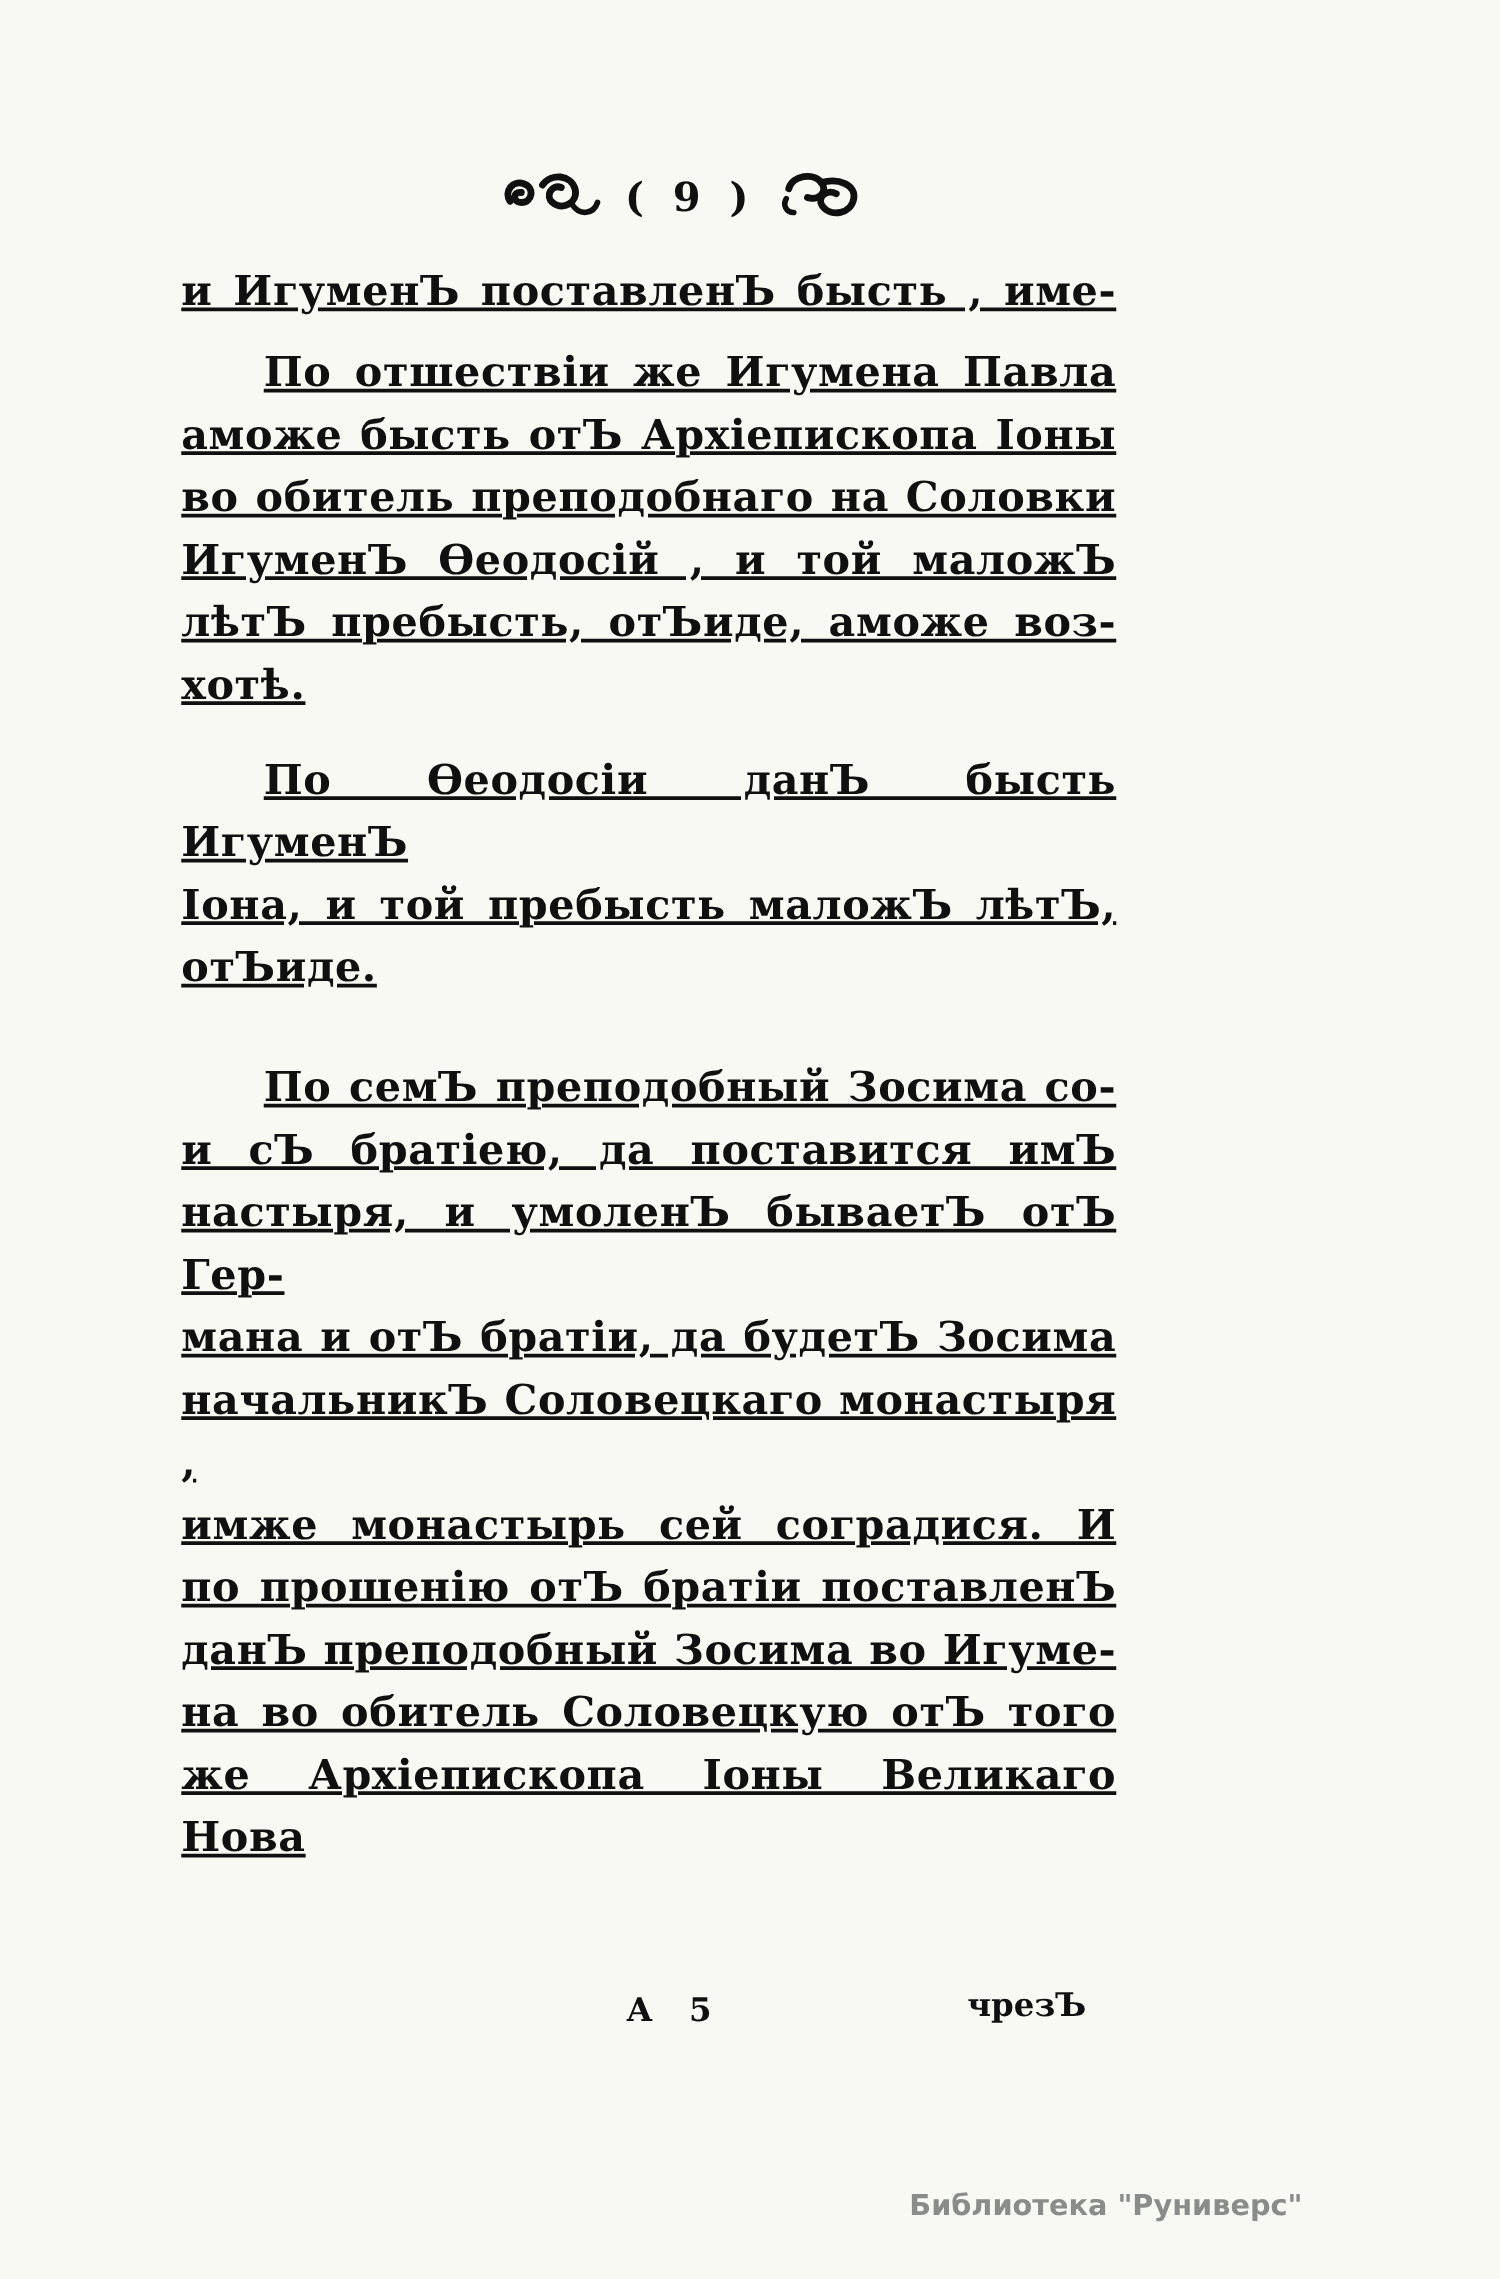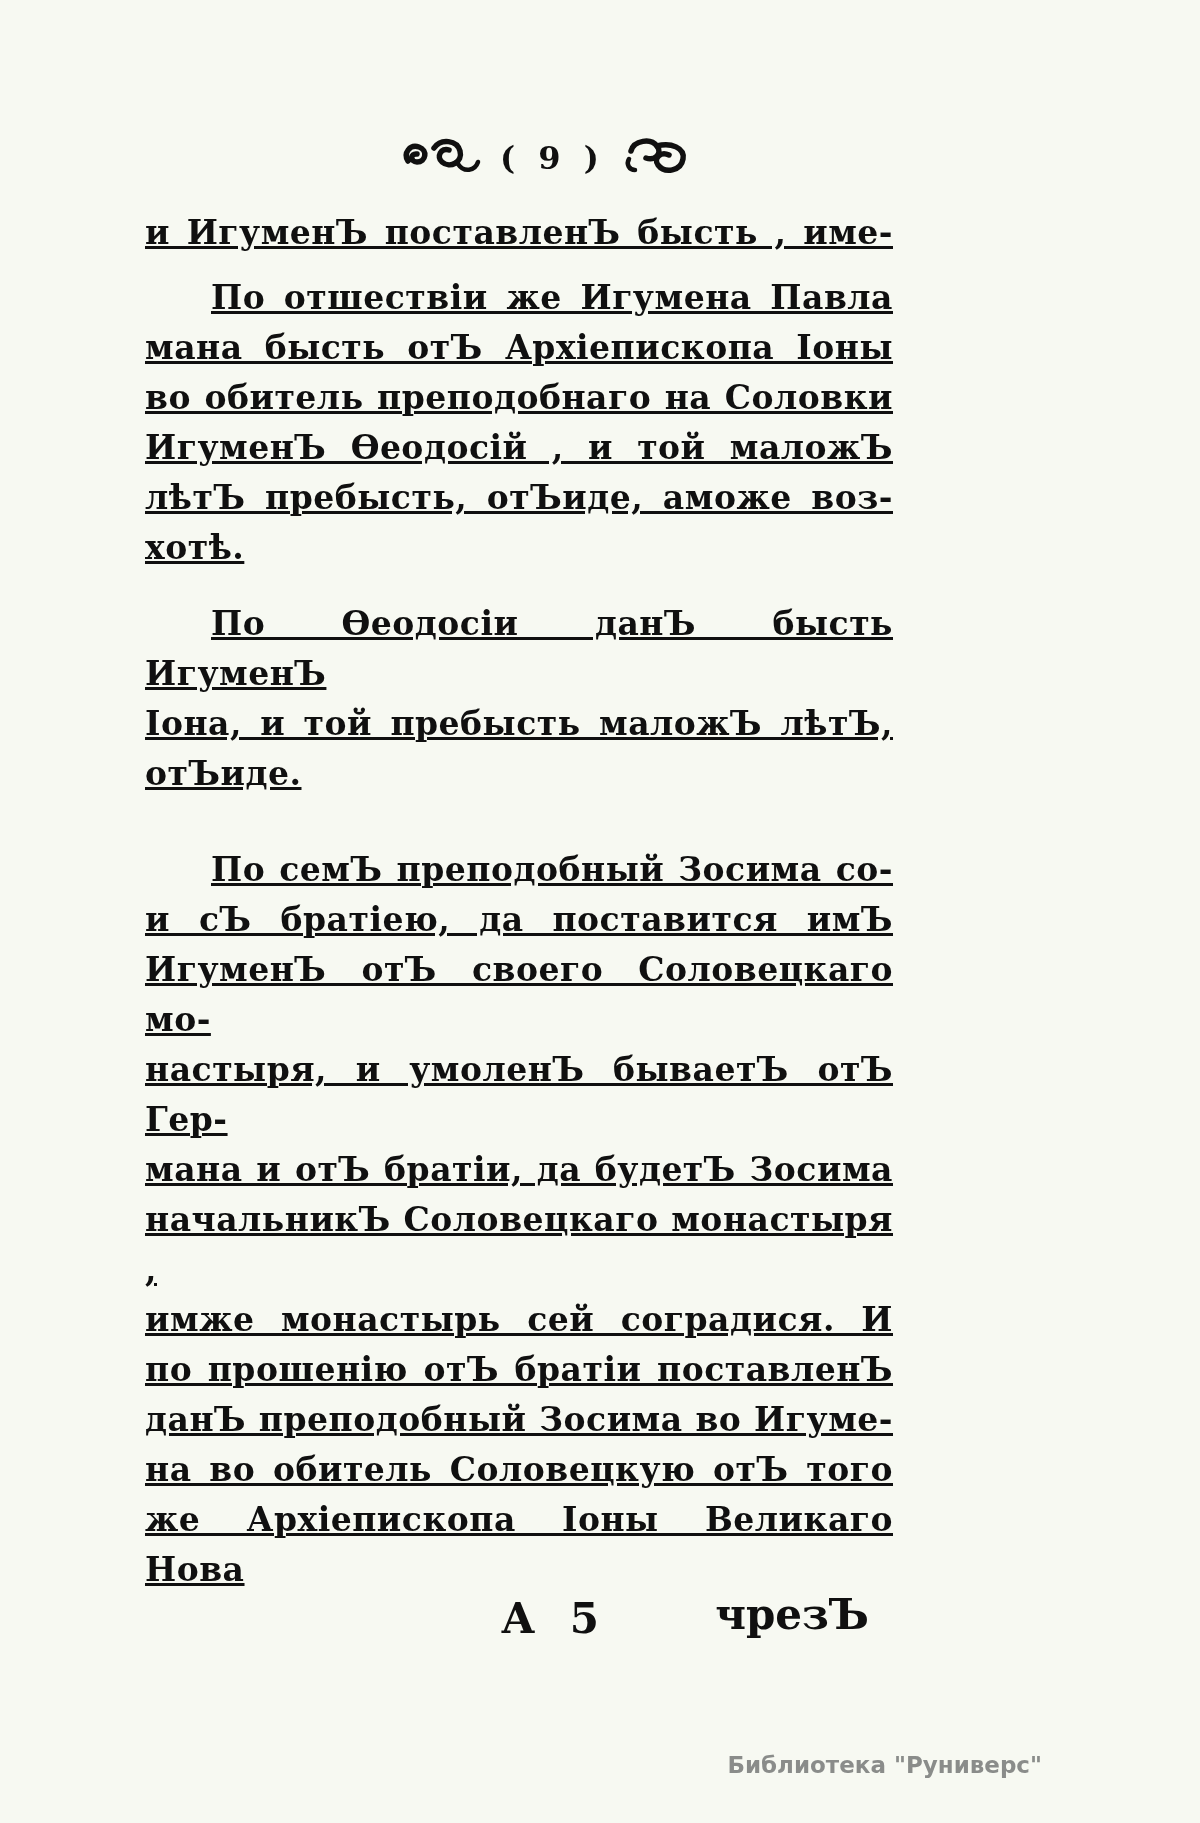--- a/index.html
+++ b/index.html
@@ -66,21 +66,21 @@
   }
   .para.indent .line:first-child { text-indent: 66px; }
 
   
   .sigline {
     position: absolute;
     top: 1594px;
     left: 145px;
     width: 748px;
     height: 52px;
-    font-size: 42px;
+    font-size: 26px;
     font-weight: 700;
     text-decoration: underline;
   }
   .sig {
     position: absolute;
     left: 356px;
     top: 0;
     letter-spacing: 10px;
   }
   .catch {
@@ -122,35 +122,34 @@
       </svg>
     </span>
   </header>
 
   <main class="textblock">
       <div class="para">
         <div class="line">и ИгуменЪ поставленЪ бысть , име-</div>
       </div>
       <div class="para indent">
         <div class="line">По отшествіи же Игумена Павла</div>
-        <div class="line">мана бысть отЪ Архіепископа Іоны</div>
+        <div class="line">аможе бысть отЪ Архіепископа Іоны</div>
         <div class="line">во обитель преподобнаго на Соловки</div>
         <div class="line">ИгуменЪ Ѳеодосій , и той маложЪ</div>
         <div class="line">лѣтЪ пребысть, отЪиде, аможе воз-</div>
         <div class="line lastline">хотѣ.</div>
       </div>
       <div class="para indent">
         <div class="line">По Ѳеодосіи данЪ бысть ИгуменЪ</div>
         <div class="line">Іона, и той пребысть маложЪ лѣтЪ,</div>
         <div class="line lastline">отЪиде.</div>
       </div>
       <div class="para indent">
         <div class="line">По семЪ преподобный Зосима со-</div>
         <div class="line">и сЪ братіею, да поставится имЪ</div>
-        <div class="line">ИгуменЪ отЪ своего Соловецкаго мо-</div>
         <div class="line">настыря, и умоленЪ бываетЪ отЪ Гер-</div>
         <div class="line">мана и отЪ братіи, да будетЪ Зосима</div>
         <div class="line">начальникЪ Соловецкаго монастыря ,</div>
         <div class="line">имже монастырь сей соградися. И</div>
         <div class="line">по прошенію отЪ братіи поставленЪ</div>
         <div class="line">данЪ преподобный Зосима во Игуме-</div>
         <div class="line">на во обитель Соловецкую отЪ того</div>
         <div class="line">же Архіепископа Іоны Великаго Нова</div>
       </div>
     </main>

